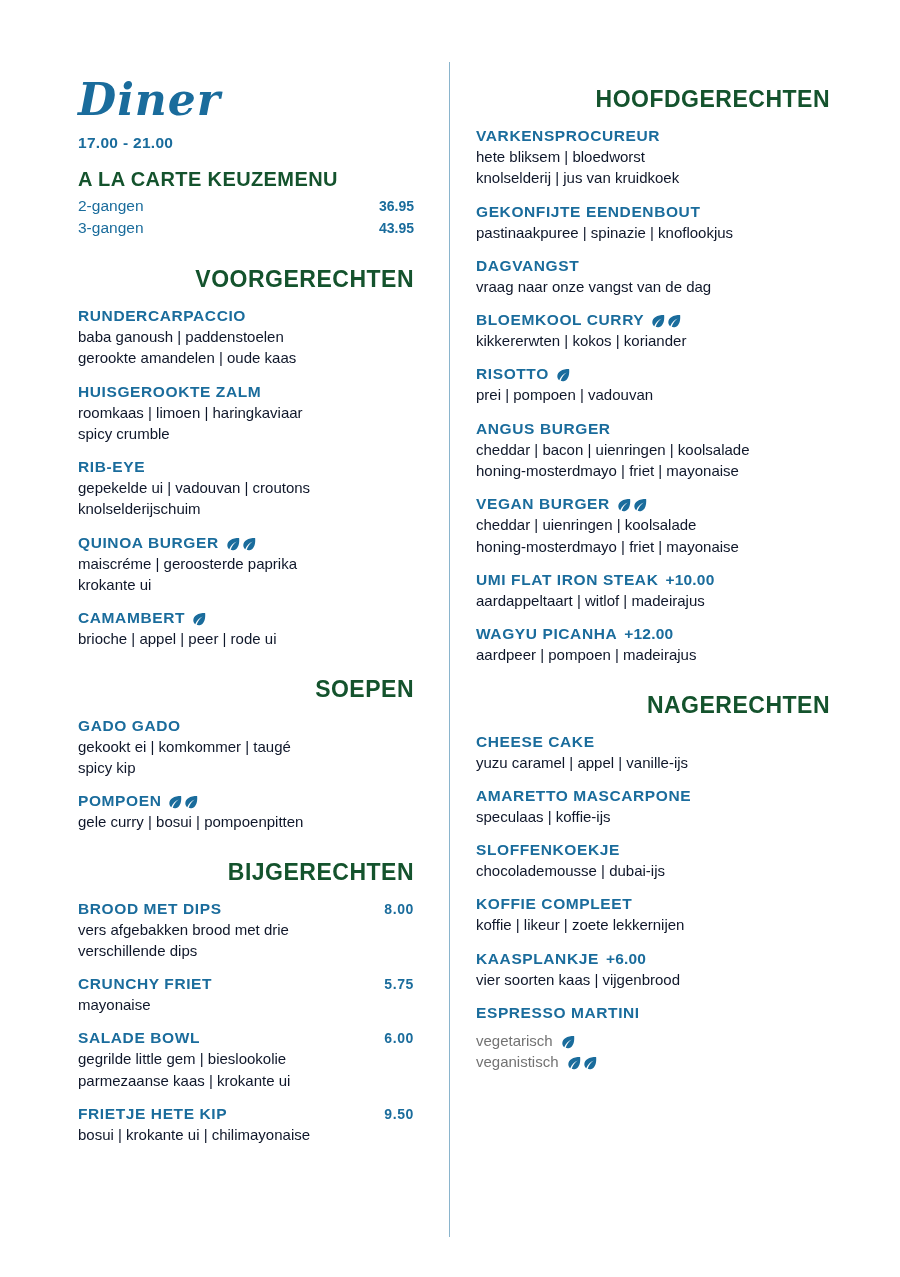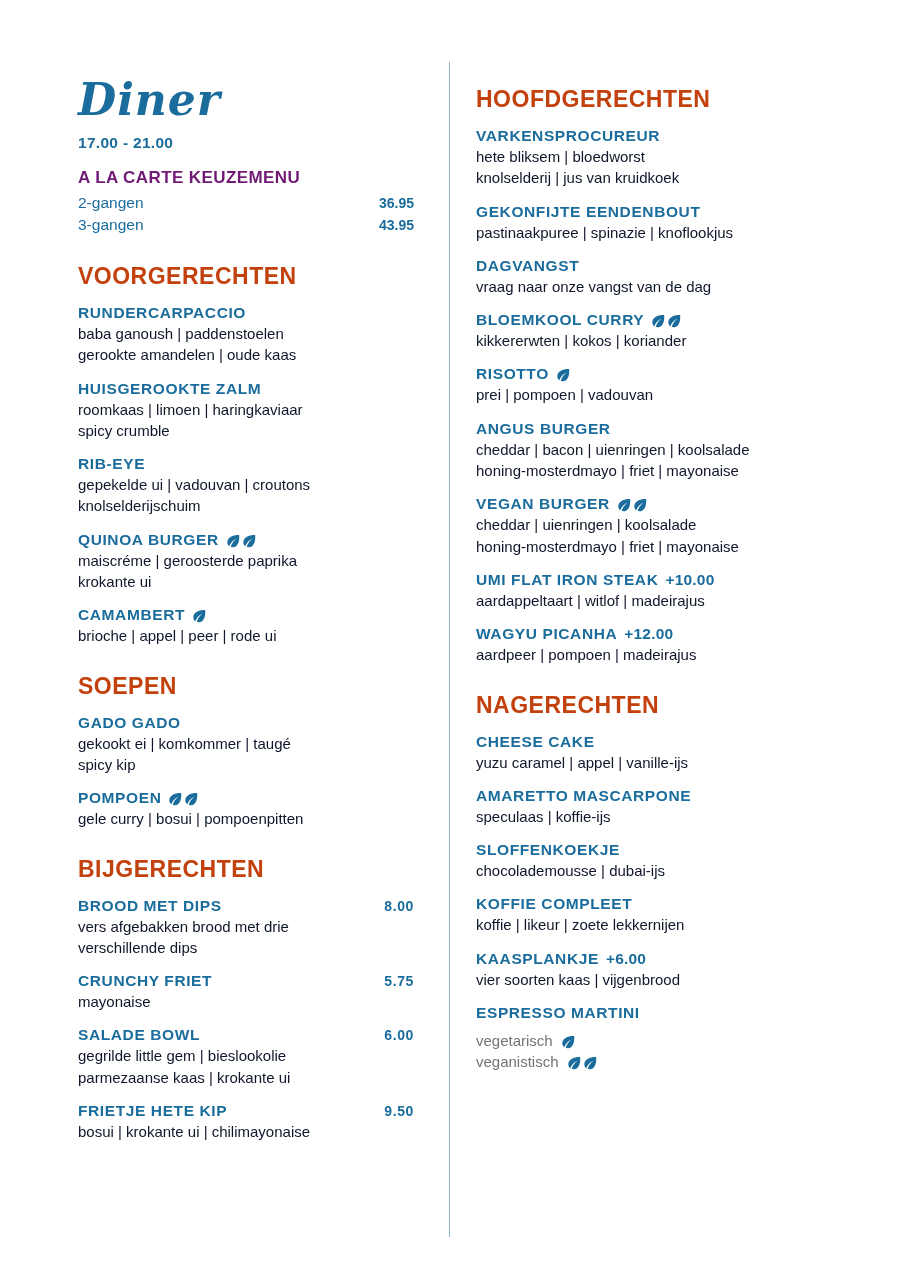--- a/index.html
+++ b/index.html
@@ -46,43 +46,44 @@
   }
 
   .time-line {
     font-size: 15.5px;
     font-weight: bold;
     color: #1a6c9c;
     letter-spacing: 0.3px;
     margin-bottom: 16px;
   }
   .keuzemenu {
-    font-size: 17px;
-    font-weight: bold;
-    color: #701a75;
+    font-size: 20px;
+    font-weight: bold;
+    color: #14532d;
     letter-spacing: 0.4px;
     margin-bottom: 4px;
   }
 
   .priced-row {
     display: flex;
     justify-content: space-between;
     align-items: baseline;
     font-size: 15.5px;
     color: #1a6c9c;
     line-height: 1.45;
   }
   .priced-row .price { font-variant-numeric: tabular-nums; }
 
   .section-head {
     font-size: 23px;
     font-weight: bold;
     letter-spacing: 0.5px;
-    color: #c2410c;
+    color: #14532d;
     margin: 26px 0 4px 0;
+    text-align: right;
   }
 
   .dish {
     margin-top: 14px;
   }
   .dish:first-of-type { margin-top: 2px; }
 
   .dish-title {
     font-size: 15.5px;
     font-weight: bold;

